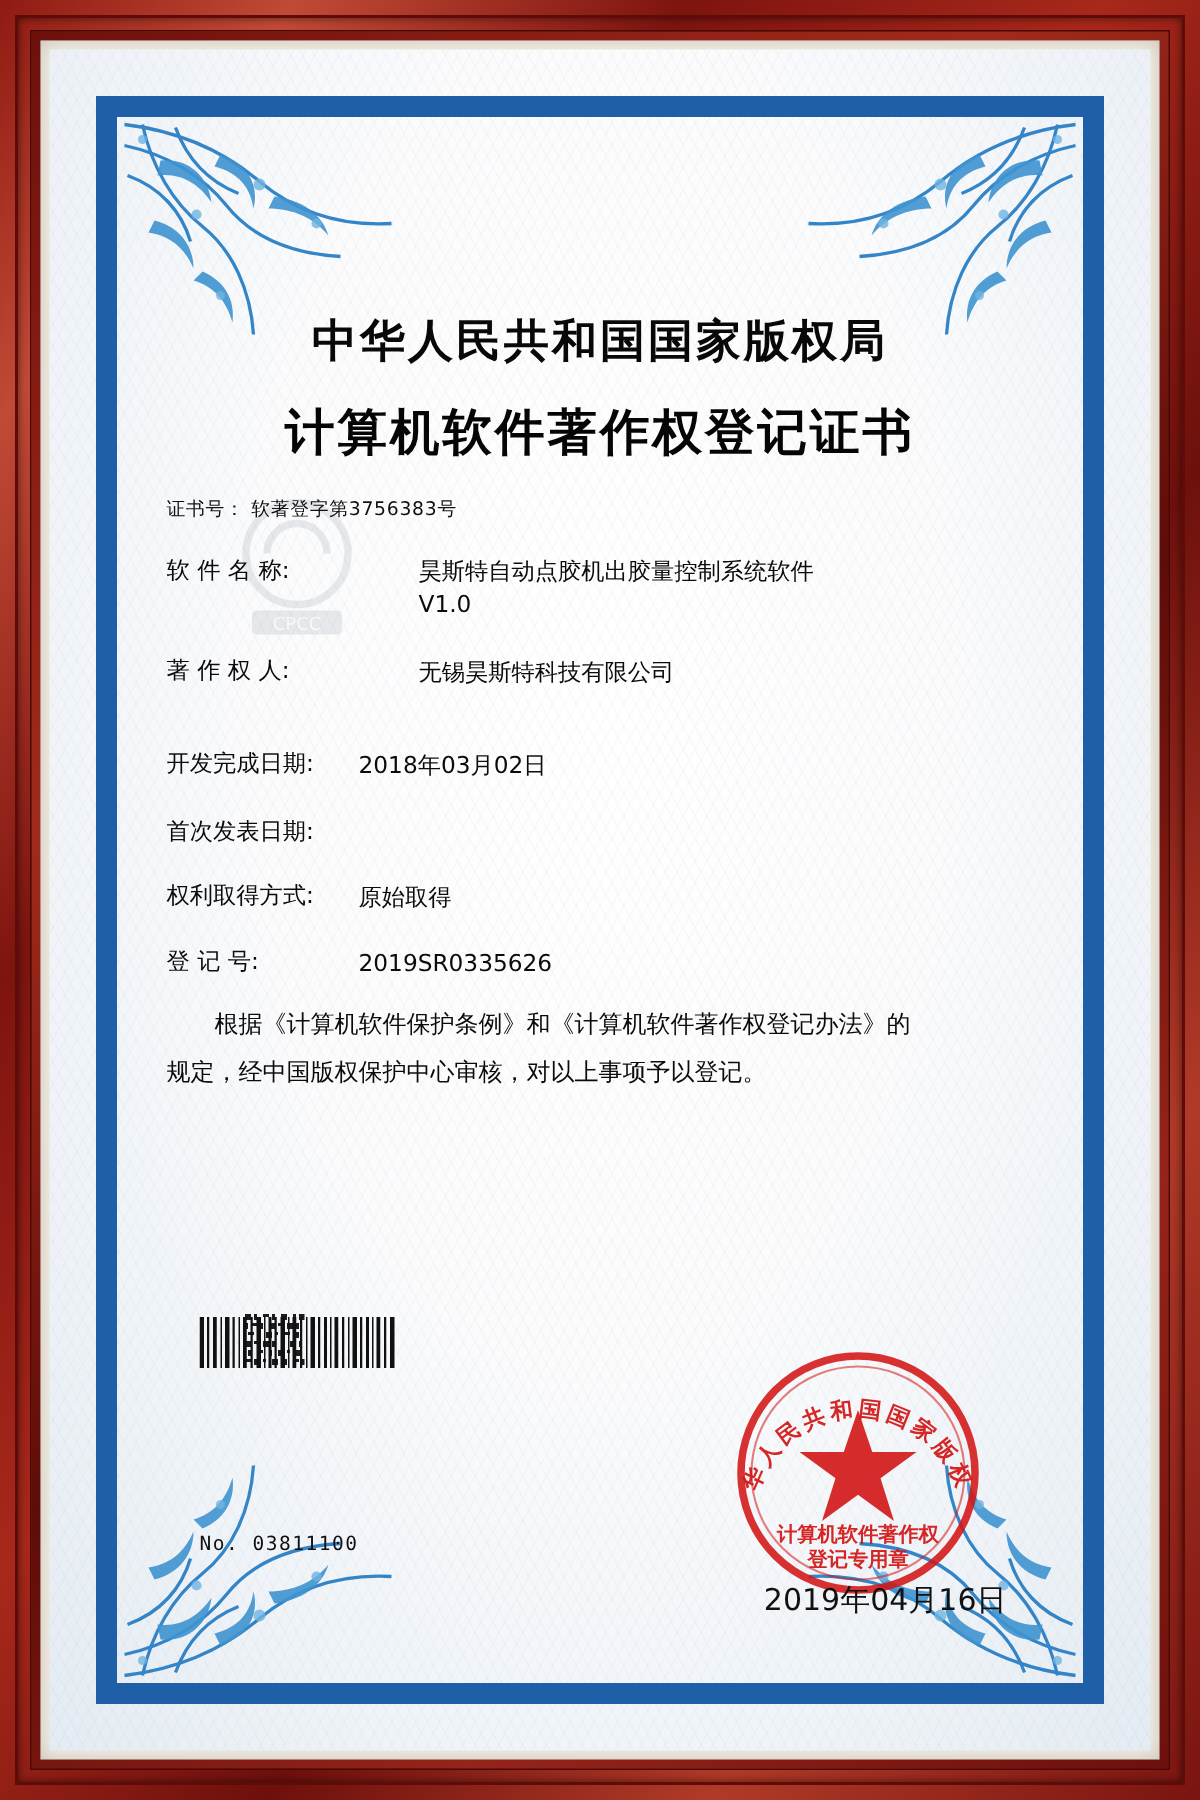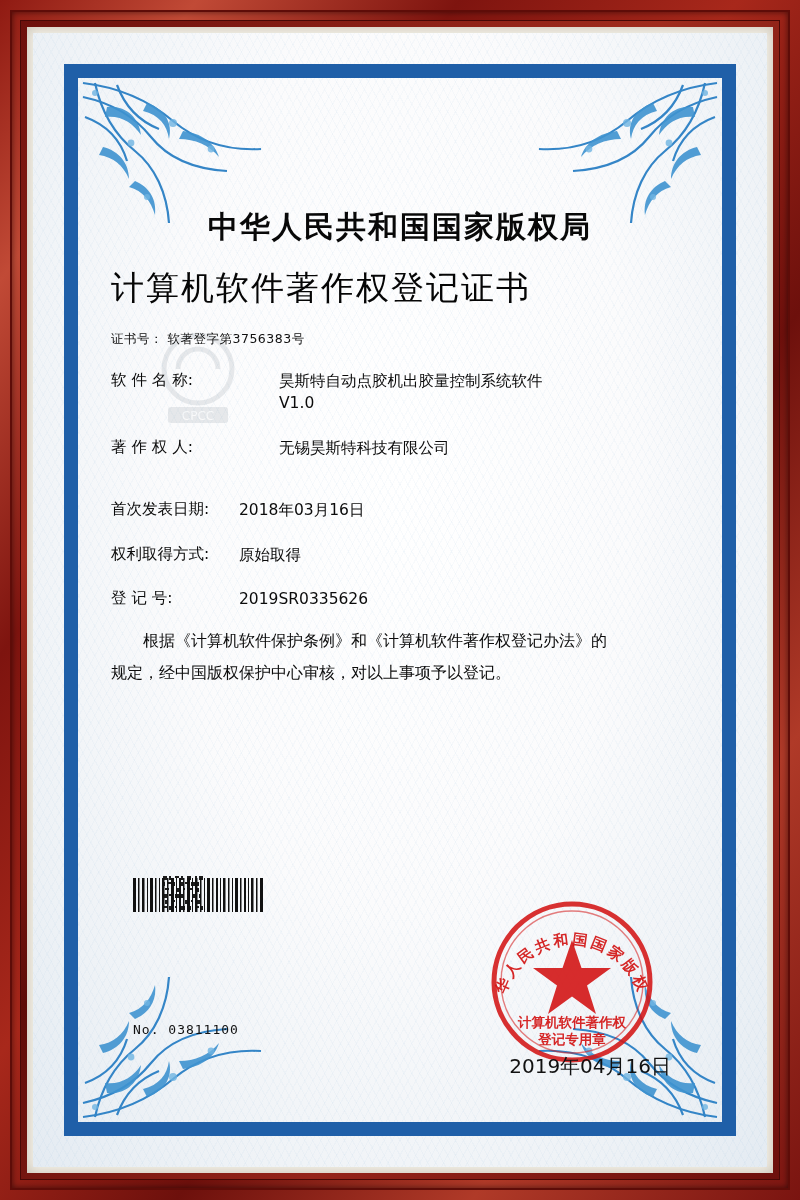--- a/index.html
+++ b/index.html
@@ -134,22 +134,23 @@
   .title-main {
     text-align: center;
     font-size: 30px;
     font-weight: bold;
     letter-spacing: 2px;
     font-family: "DejaVu Serif", "Liberation Serif", serif;
     color: #080808;
     margin-top: 24px;
   }
   .title-sub {
+    text-align: center;
     font-size: 33px;
-    font-weight: normal;
+    font-weight: bold;
     letter-spacing: 2px;
     font-family: "DejaVu Serif", "Liberation Serif", serif;
     color: #050505;
     margin-top: 18px;
   }
   .cert-no {
     font-size: 12.5px;
     margin-top: 20px;
     padding-right: 10px;
     letter-spacing: 0.5px;
@@ -366,22 +367,25 @@
         </div>
       </div>
 
       <div class="field big">
         <div class="lbl">著 作 权 人:</div>
         <div class="val">无锡昊斯特科技有限公司</div>
       </div>
 
       <div class="dates">
         <div class="field">
+          <div class="lbl">开发完成日期:</div>
+          <div class="val">2018年03月02日</div>
+        </div>
+        <div class="field">
           <div class="lbl">首次发表日期:</div>
-          <div class="val">2018年03月16日</div>
         </div>
         <div class="field">
           <div class="lbl">权利取得方式:</div>
           <div class="val">原始取得</div>
         </div>
         <div class="field">
           <div class="lbl">登 记 号:</div>
           <div class="val">2019SR0335626</div>
         </div>
       </div>

